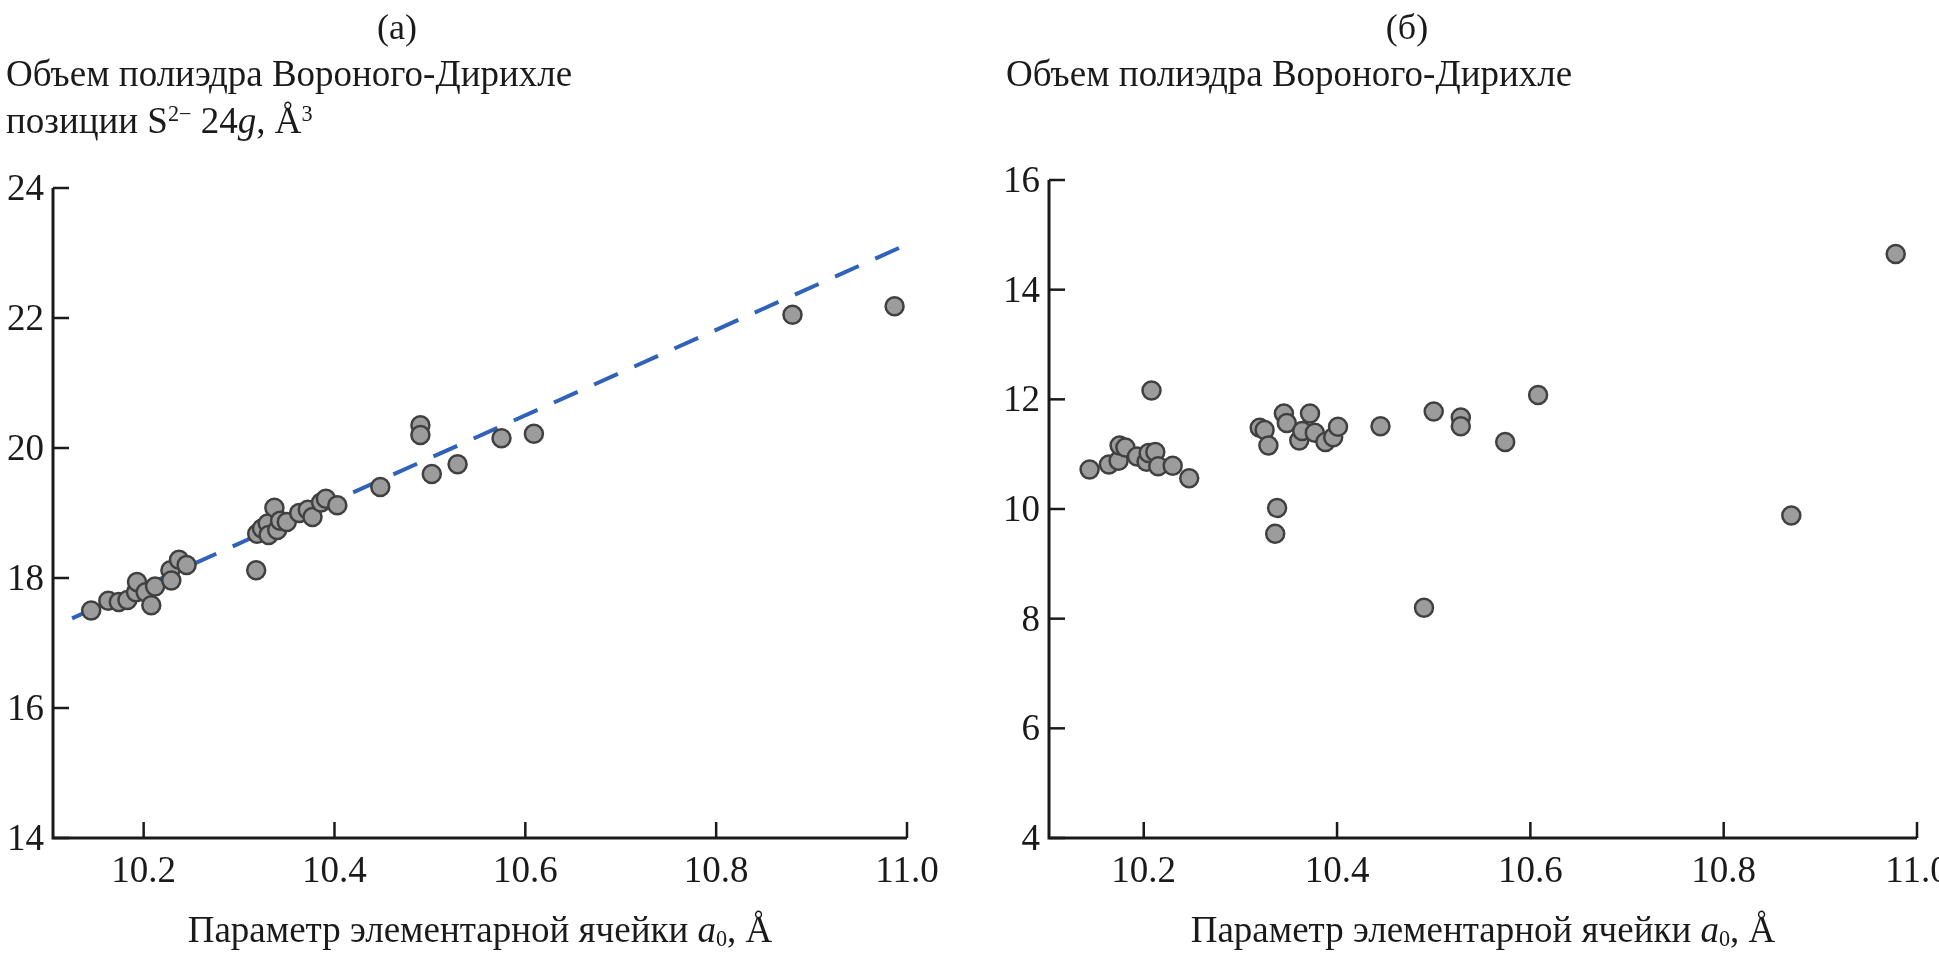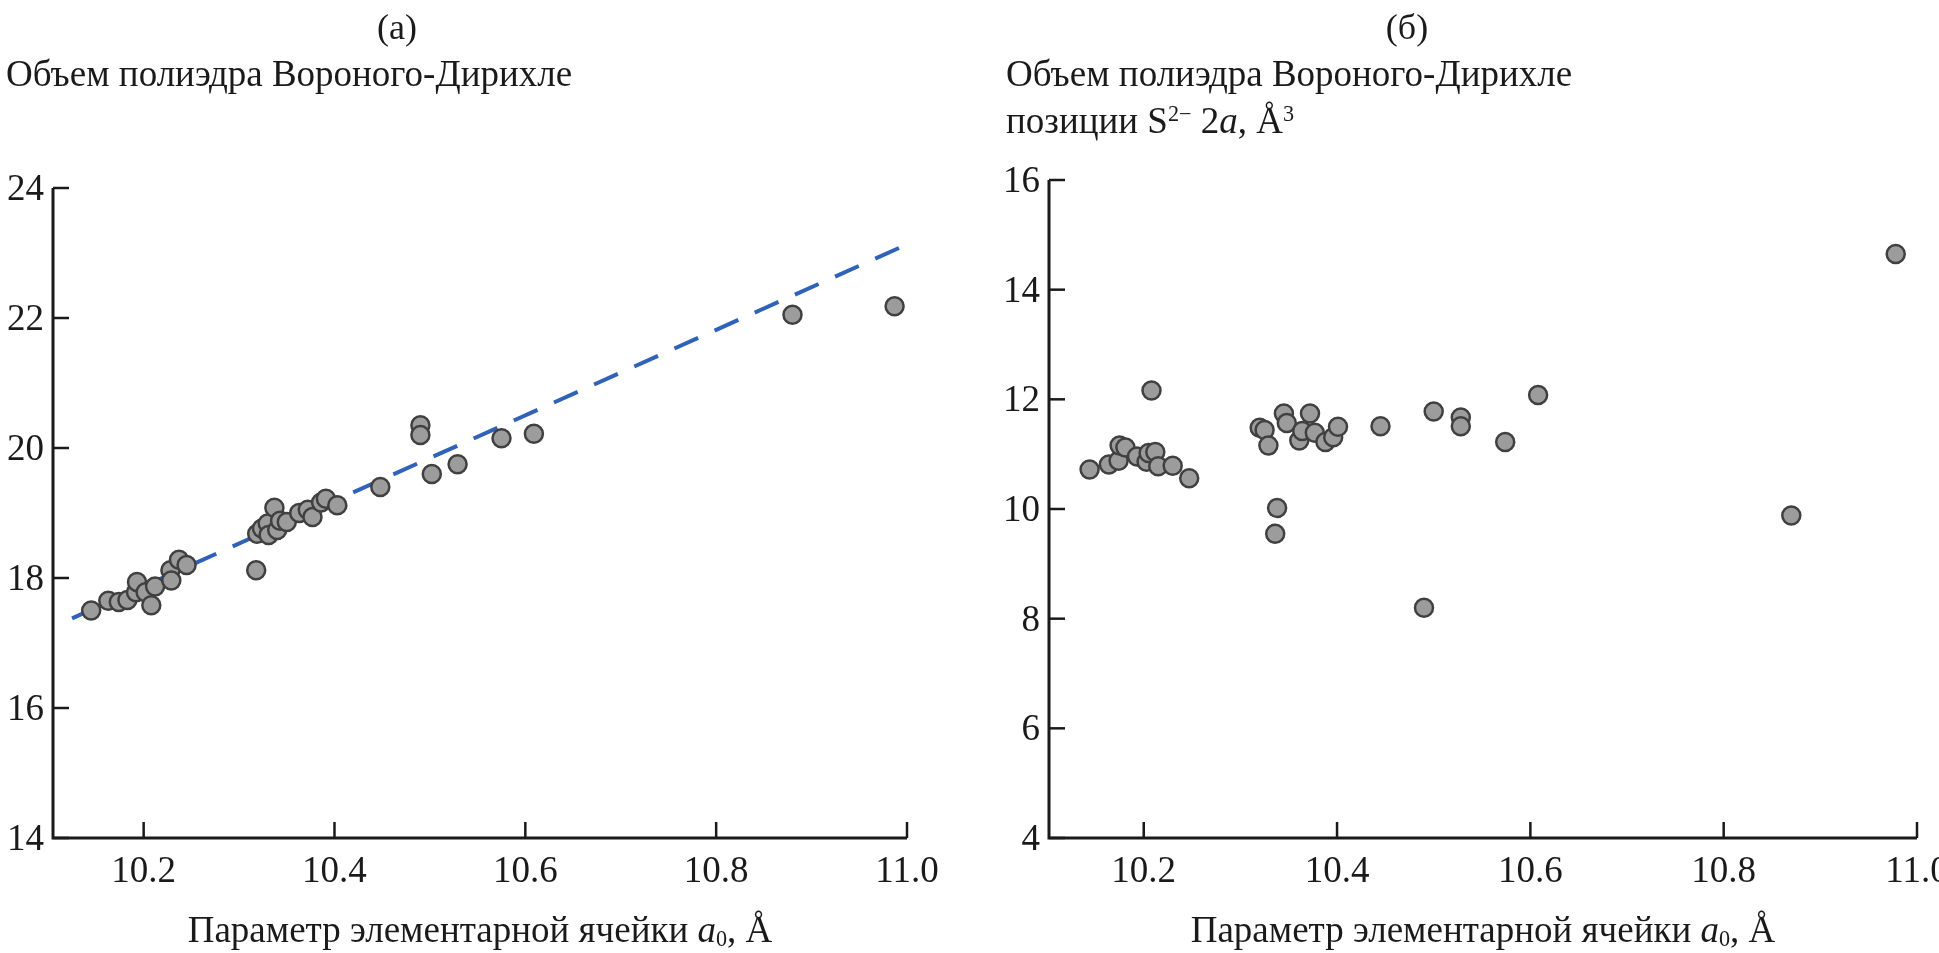--- a/index.html
+++ b/index.html
@@ -148,20 +148,20 @@
       <circle cx="1460.8" cy="417.4" r="9" fill="#9c9c9c" stroke="#404040" stroke-width="2.5"></circle>
       <circle cx="1460.8" cy="426.2" r="9" fill="#9c9c9c" stroke="#404040" stroke-width="2.5"></circle>
       <circle cx="1505.2" cy="442.1" r="9" fill="#9c9c9c" stroke="#404040" stroke-width="2.5"></circle>
       <circle cx="1538.1" cy="394.9" r="9" fill="#9c9c9c" stroke="#404040" stroke-width="2.5"></circle>
       <circle cx="1791.3" cy="515.6" r="9" fill="#9c9c9c" stroke="#404040" stroke-width="2.5"></circle>
       <circle cx="1895.7" cy="254.0" r="9" fill="#9c9c9c" stroke="#404040" stroke-width="2.5"></circle>
     </svg>
 
   <div class="abs panel-label" style="left:397px">(а)</div>
   <div class="abs title-line t1" style="left:6px">Объем полиэдра Вороного-Дирихле</div>
+  <div class="abs title-line t2" style="left:6px"><span>позиции S</span><span class="sup">2−</span><span> 24</span><i>g</i><span>, Å</span><span class="sup">3</span></div>
   <div class="abs x-title" style="left:480px"><span>Параметр элементарной ячейки </span><i>a</i><span class="sub">0</span><span>, Å</span></div>
 
   <div class="abs panel-label" style="left:1407px">(б)</div>
   <div class="abs title-line t1" style="left:1006px">Объем полиэдра Вороного-Дирихле</div>
-  <div class="abs title-line t2" style="left:1006px"><span>позиции S</span><span class="sup">2−</span><span> 2</span><i>a</i><span>, Å</span><span class="sup">3</span></div>
   <div class="abs x-title" style="left:1483px"><span>Параметр элементарной ячейки </span><i>a</i><span class="sub">0</span><span>, Å</span></div>
 
 </div>
 
 </body></html>

